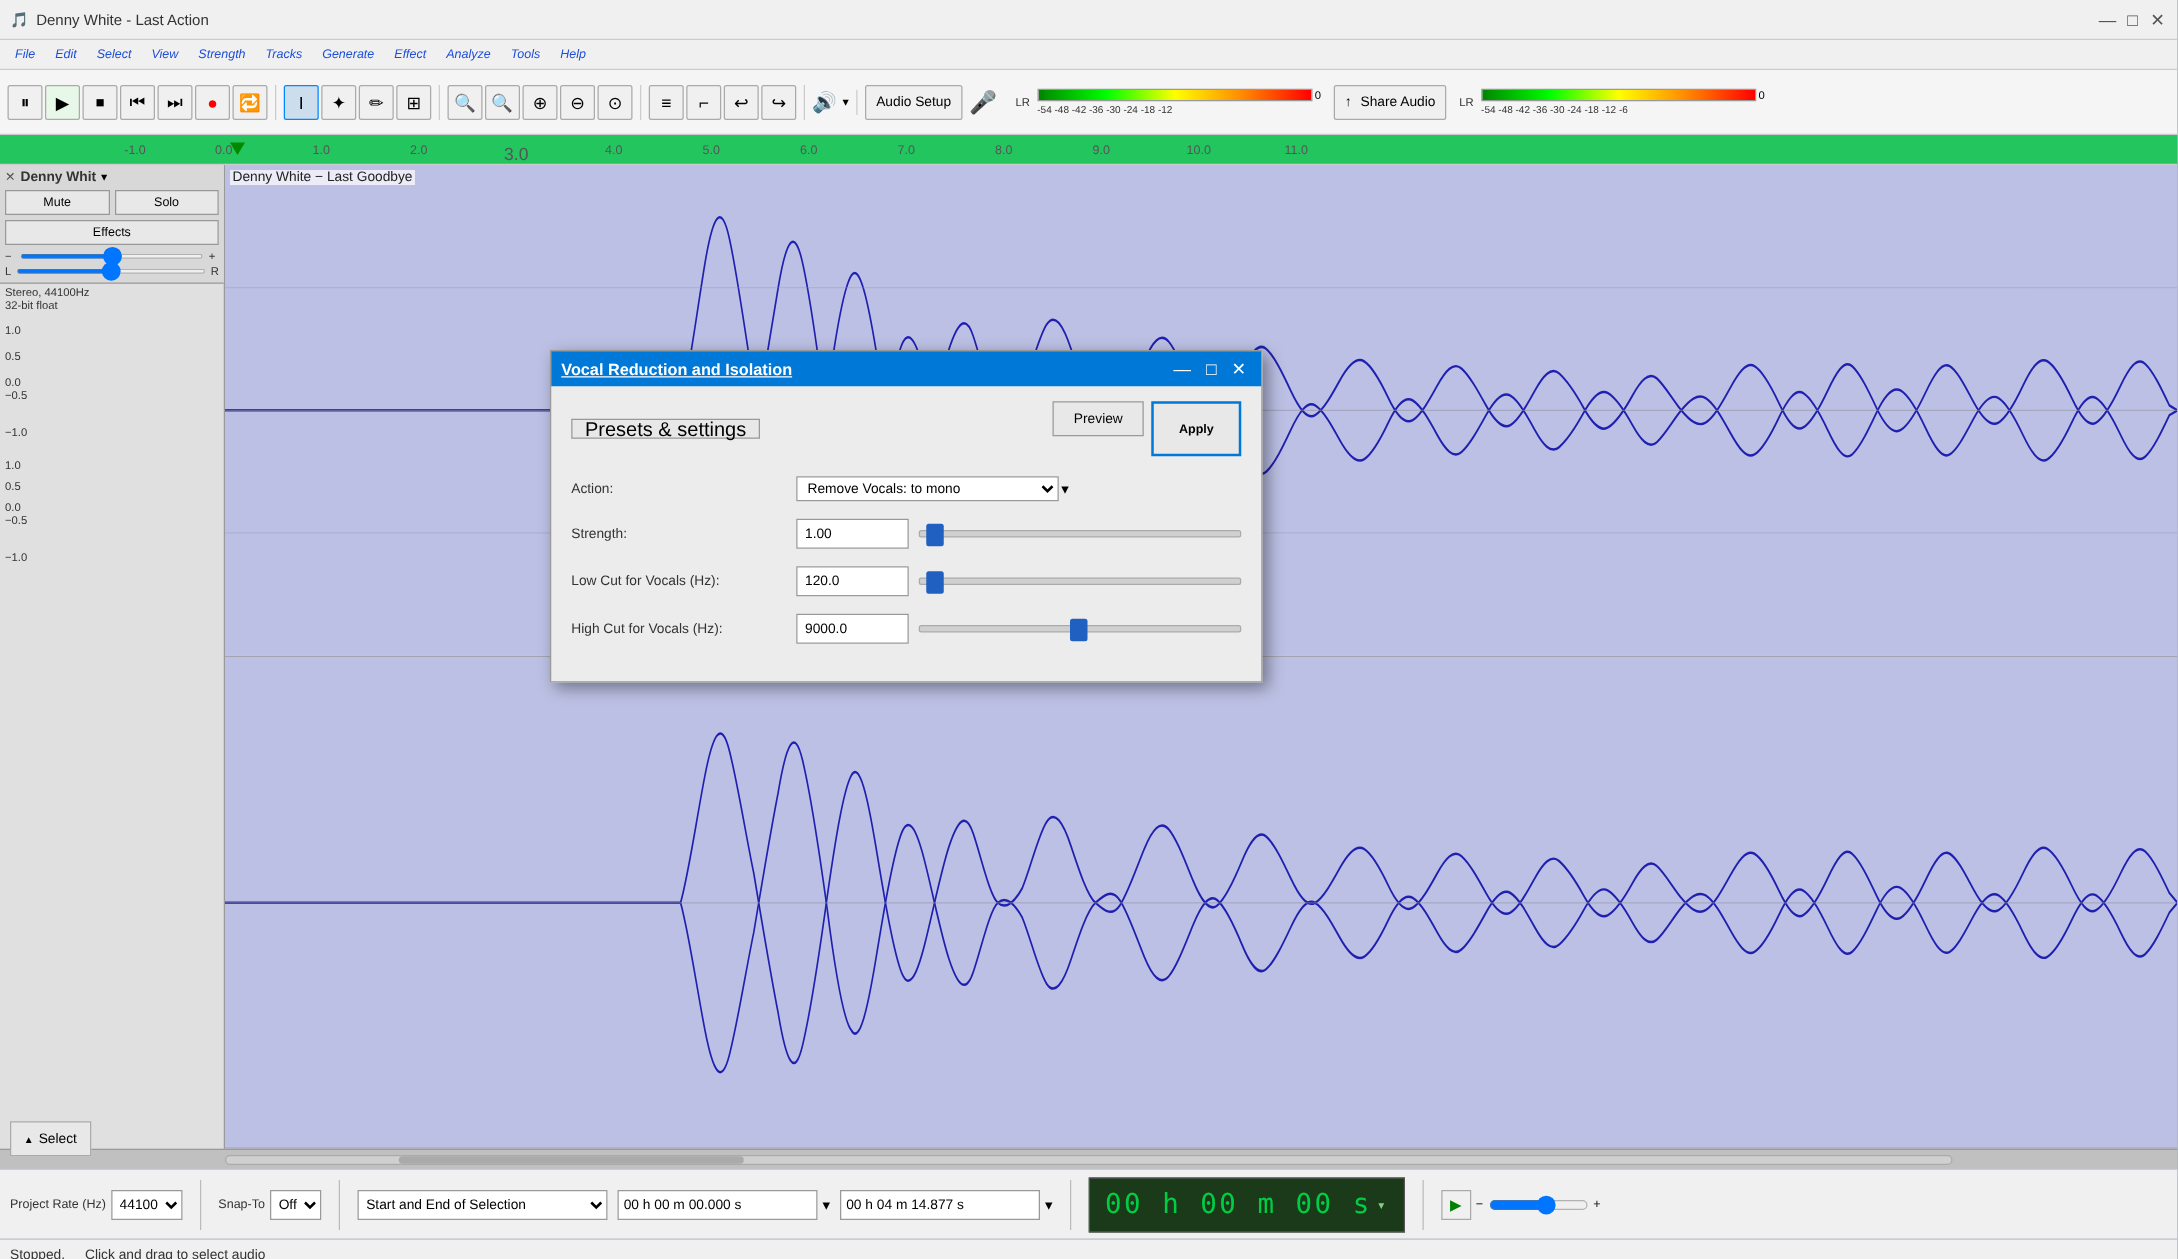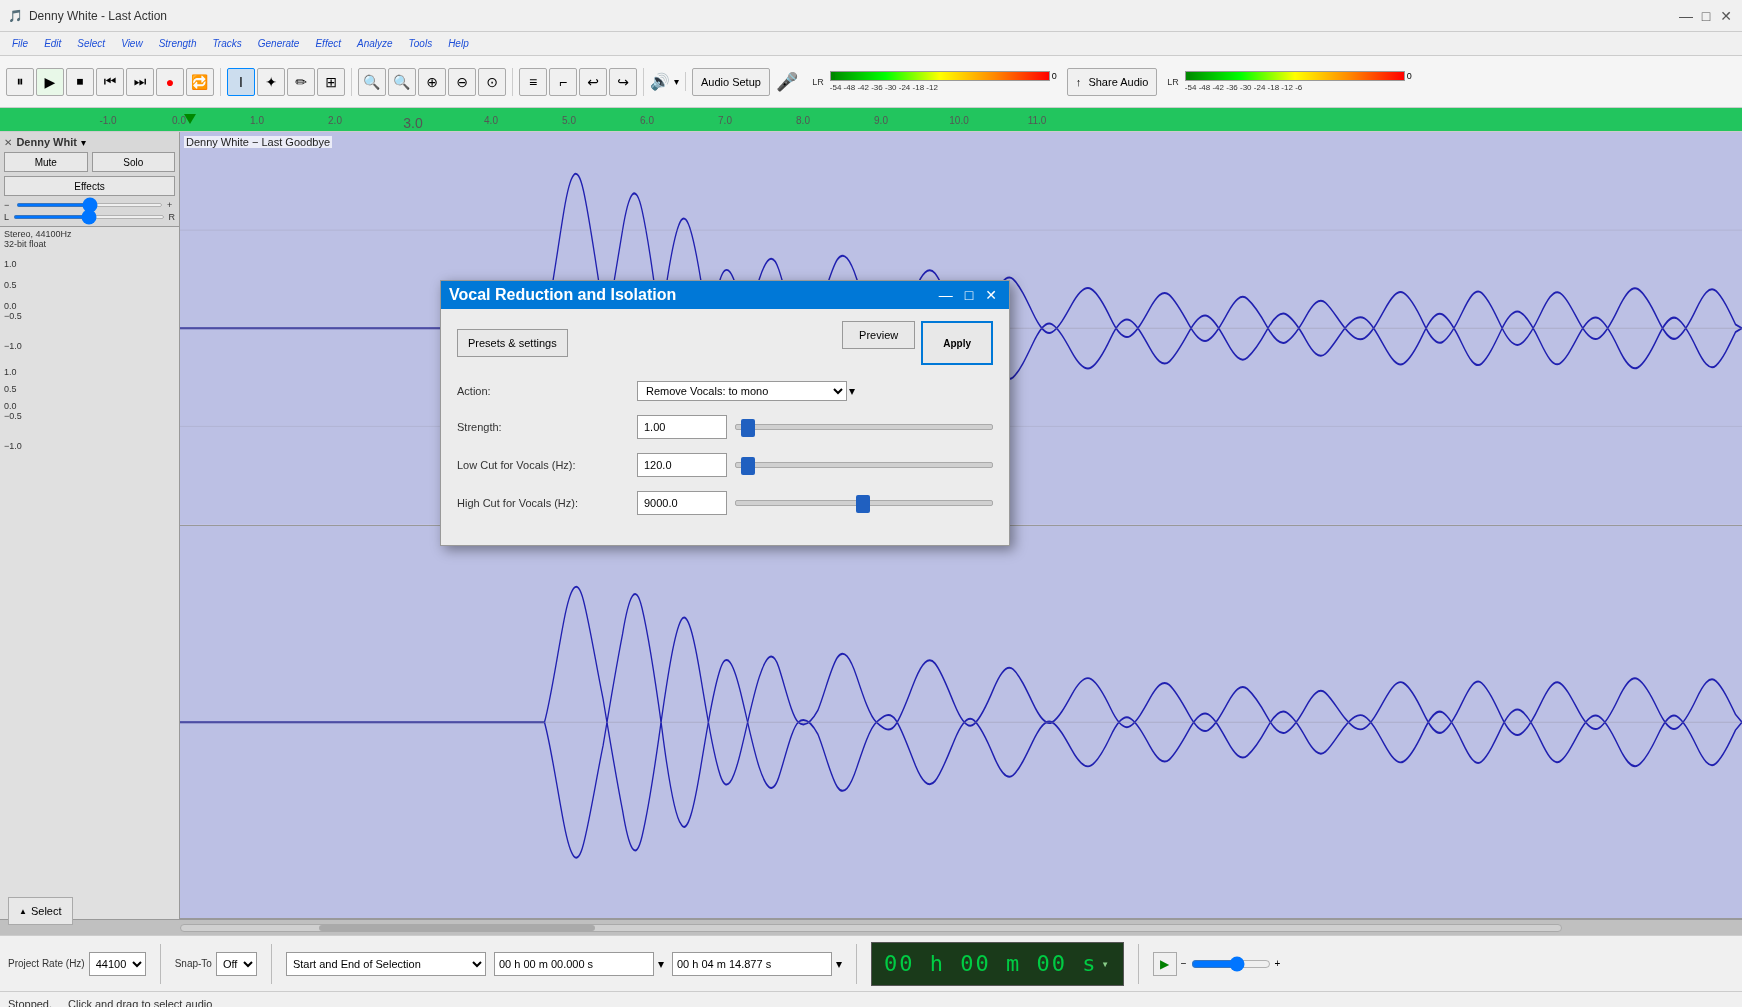--- a/index.html
+++ b/index.html
@@ -315,37 +315,37 @@
       pointer-events: all;
     }
     .dialog-titlebar {
       background: #0078d7;
       height: 28px;
       display: flex;
       align-items: center;
       padding: 0 8px;
       color: white;
     }
-    .dialog-title { flex: 1; font-size: 16px; font-weight: bold; }
+    .dialog-title { flex: 1; font-size: 13px; font-weight: bold; text-decoration: underline; }
     .dialog-controls { display: flex; gap: 4px; }
     .dialog-btn { background: none; border: none; color: white; cursor: pointer; font-size: 14px; padding: 0 4px; }
     .dialog-content { padding: 12px 16px 16px; }
     .dialog-top-row {
       display: flex;
       justify-content: space-between;
       align-items: center;
       margin-bottom: 16px;
     }
     .presets-btn {
-      height: 28px;
+      height: 16px;
       padding: 0 10px;
       background: #e8e8e8;
       border: 1px solid #999;
       cursor: pointer;
-      font-size: 11px;
+      font-size: 16px;
     }
     .dialog-action-btns { display: flex; gap: 6px; }
     .preview-btn {
       height: 28px;
       padding: 0 16px;
       background: #e8e8e8;
       border: 1px solid #999;
       cursor: pointer;
       font-size: 11px;
     }

